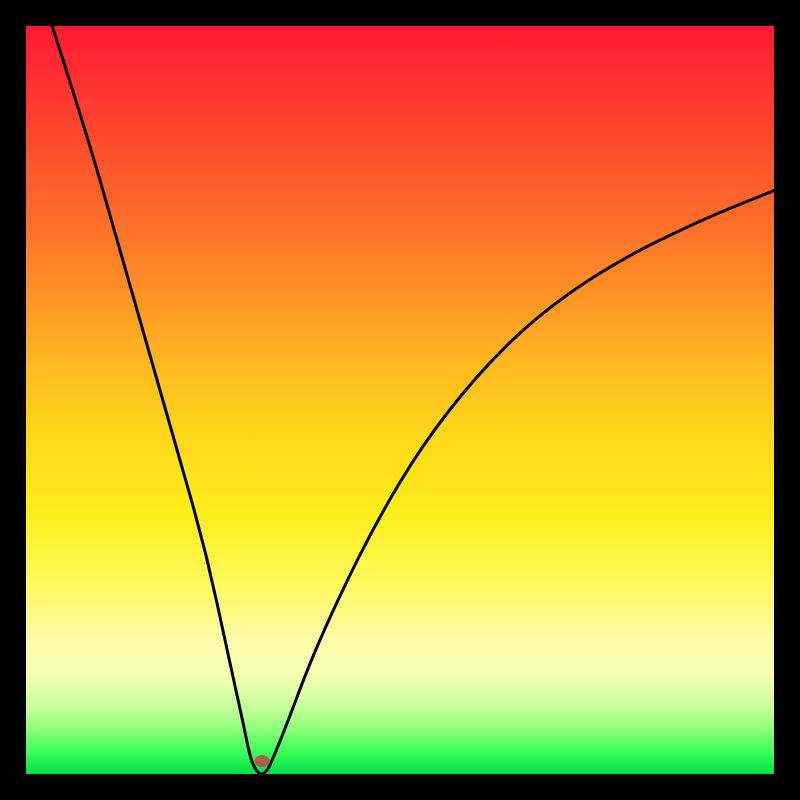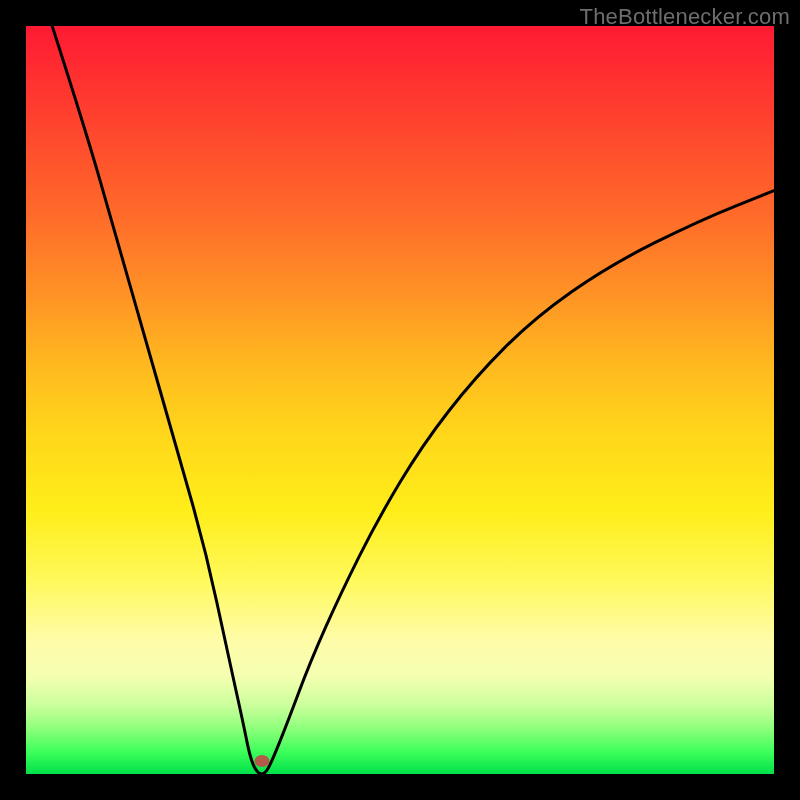--- a/index.html
+++ b/index.html
@@ -69,14 +69,13 @@
 </head>
 <body>
 
 <div class="frame">
   <div class="plot">
     <svg class="curve" viewBox="0 0 748 748" preserveAspectRatio="none">
       <path id="curve-path" fill="none" stroke-width="3" stroke-linejoin="round" stroke-linecap="round" stroke="#000000" d="M 26.180000000000003 0 Q 59.84 104.72000000000003 74.8 157.08000000000004 Q 89.75999999999999 209.44000000000005 104.72 261.80000000000007 Q 119.68 314.16 134.64 366.52 Q 149.6 418.88 164.56 471.24 Q 179.51999999999998 523.6 190.74 575.96 Q 201.96 628.3199999999999 209.44 661.98 Q 216.92 695.64 220.66 714.3399999999999 Q 224.4 733.04 228.14 740.52 Q 231.88 748 235.62 748 Q 239.36 748 243.10000000000002 740.52 Q 246.84 733.04 254.32 714.3399999999999 Q 261.8 695.64 273.02 665.72 Q 284.24 635.8 299.2 602.14 Q 314.15999999999997 568.48 332.86 531.0799999999999 Q 351.56 493.67999999999995 374 456.28 Q 396.44 418.88 422.62 385.22 Q 448.8 351.56 478.72 321.64 Q 508.64000000000004 291.72 546.0400000000001 265.53999999999996 Q 583.44 239.35999999999996 628.32 216.92 Q 673.2 194.48000000000002 710.6 179.51999999999998 T 748 164.55999999999995"></path>
     </svg>
     <div class="marker" id="marker" style="left: 235.62px; top: 734.536px; background: rgb(179, 90, 74);"></div>
   </div>
-  <div class="watermark">TheBottlenecker.com</div>
 </div>
 
 </body></html>

